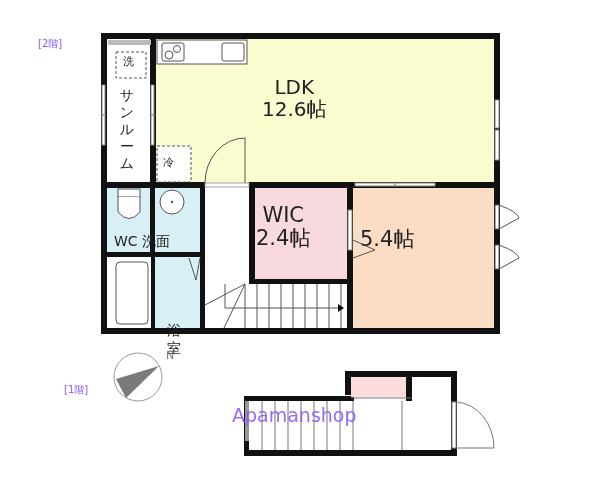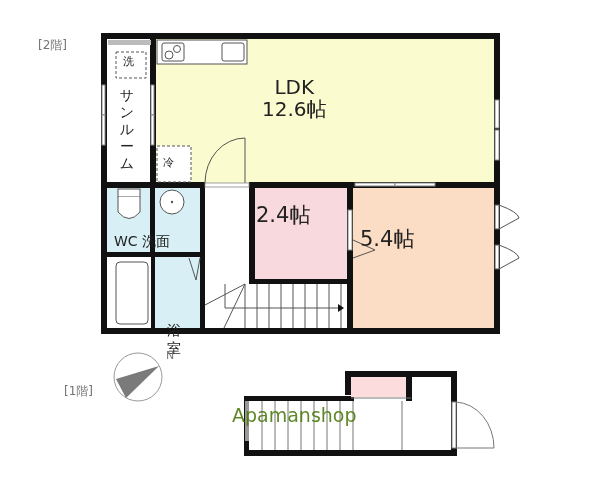--- a/index.html
+++ b/index.html
@@ -1,31 +1,31 @@
 <!DOCTYPE html>
 <html><head>
 <meta charset="utf-8">
 <style>
   html, body { margin:0; padding:0; background:#ffffff; }
   body { width:600px; height:480px; position:relative; overflow:hidden;
          font-family:"DejaVu Sans", "Liberation Sans", sans-serif; color:#222; }
   svg { position:absolute; left:0; top:0; }
   .lbl { position:absolute; color:#222; line-height:1.1; text-align:center; white-space:nowrap; }
-  .floor-label { position:absolute; font-size:12px; color:#737373; }
+  .floor-label { position:absolute; font-size:10px; color:#8b5cf6; }
   .room-ldk { left:262px; top:76px; font-size:20px; }
   .room-wic { left:256px; top:204px; font-size:21px; }
   .room-yoshitsu { left:360px; top:228px; font-size:21px; }
   .wc-label { left:114px; top:234px; font-size:14px; }
   .senmen-label { left:142px; top:234px; font-size:14px; }
   .yoku-label { left:166px; top:278px; font-size:14px; line-height:1.25;margin-top:44px; }
   .sun-label { left:119px; top:87px; font-size:14px; line-height:1.22; }
   .wash-label { left:123px; top:56px; font-size:11px; }
   .fridge-label { left:163px; top:157px; font-size:11px; }
   .north-label { left:166px; top:350px; font-size:11px; color:#777; }
-  .watermark { left:232px; top:405px; font-size:19px; color:#4d7c0f; opacity:0.9; }
+  .watermark { left:232px; top:405px; font-size:19px; color:#8b5cf6; opacity:0.9; }
 </style>
 </head>
 <body>
 
 <svg width="600" height="480" viewBox="0 0 600 480">
 
   <rect x="155" y="38" width="340" height="145" fill="#fbfbd0"></rect>
   <rect x="254" y="188" width="94" height="95" fill="#f8d9dd"></rect>
   <rect x="352" y="188" width="143" height="140" fill="#fbdcc4"></rect>
   <rect x="107" y="188" width="46" height="65" fill="#d8eff5"></rect>
@@ -158,20 +158,21 @@
 </svg>
 
 <div class="floor-label" style="left:38px;top:37px;">[2階]</div>
 <div class="floor-label" style="left:36px;top:383px;margin-left:28px;">[1階]</div>
 
 <div class="lbl room-ldk">
   <div>LDK</div>
   <div>12.6帖</div>
 </div>
 <div class="lbl room-wic">
+  <div>WIC</div>
   <div>2.4帖</div>
 </div>
 <div class="lbl room-yoshitsu">
   <div>5.4帖</div>
 </div>
 
 <div class="lbl wc-label">WC</div>
 <div class="lbl senmen-label">洗面</div>
 <div class="lbl yoku-label" style="width:16px;white-space:normal;">浴室</div>
 <div class="lbl sun-label" style="width:16px;white-space:normal;">サンルーム</div>

